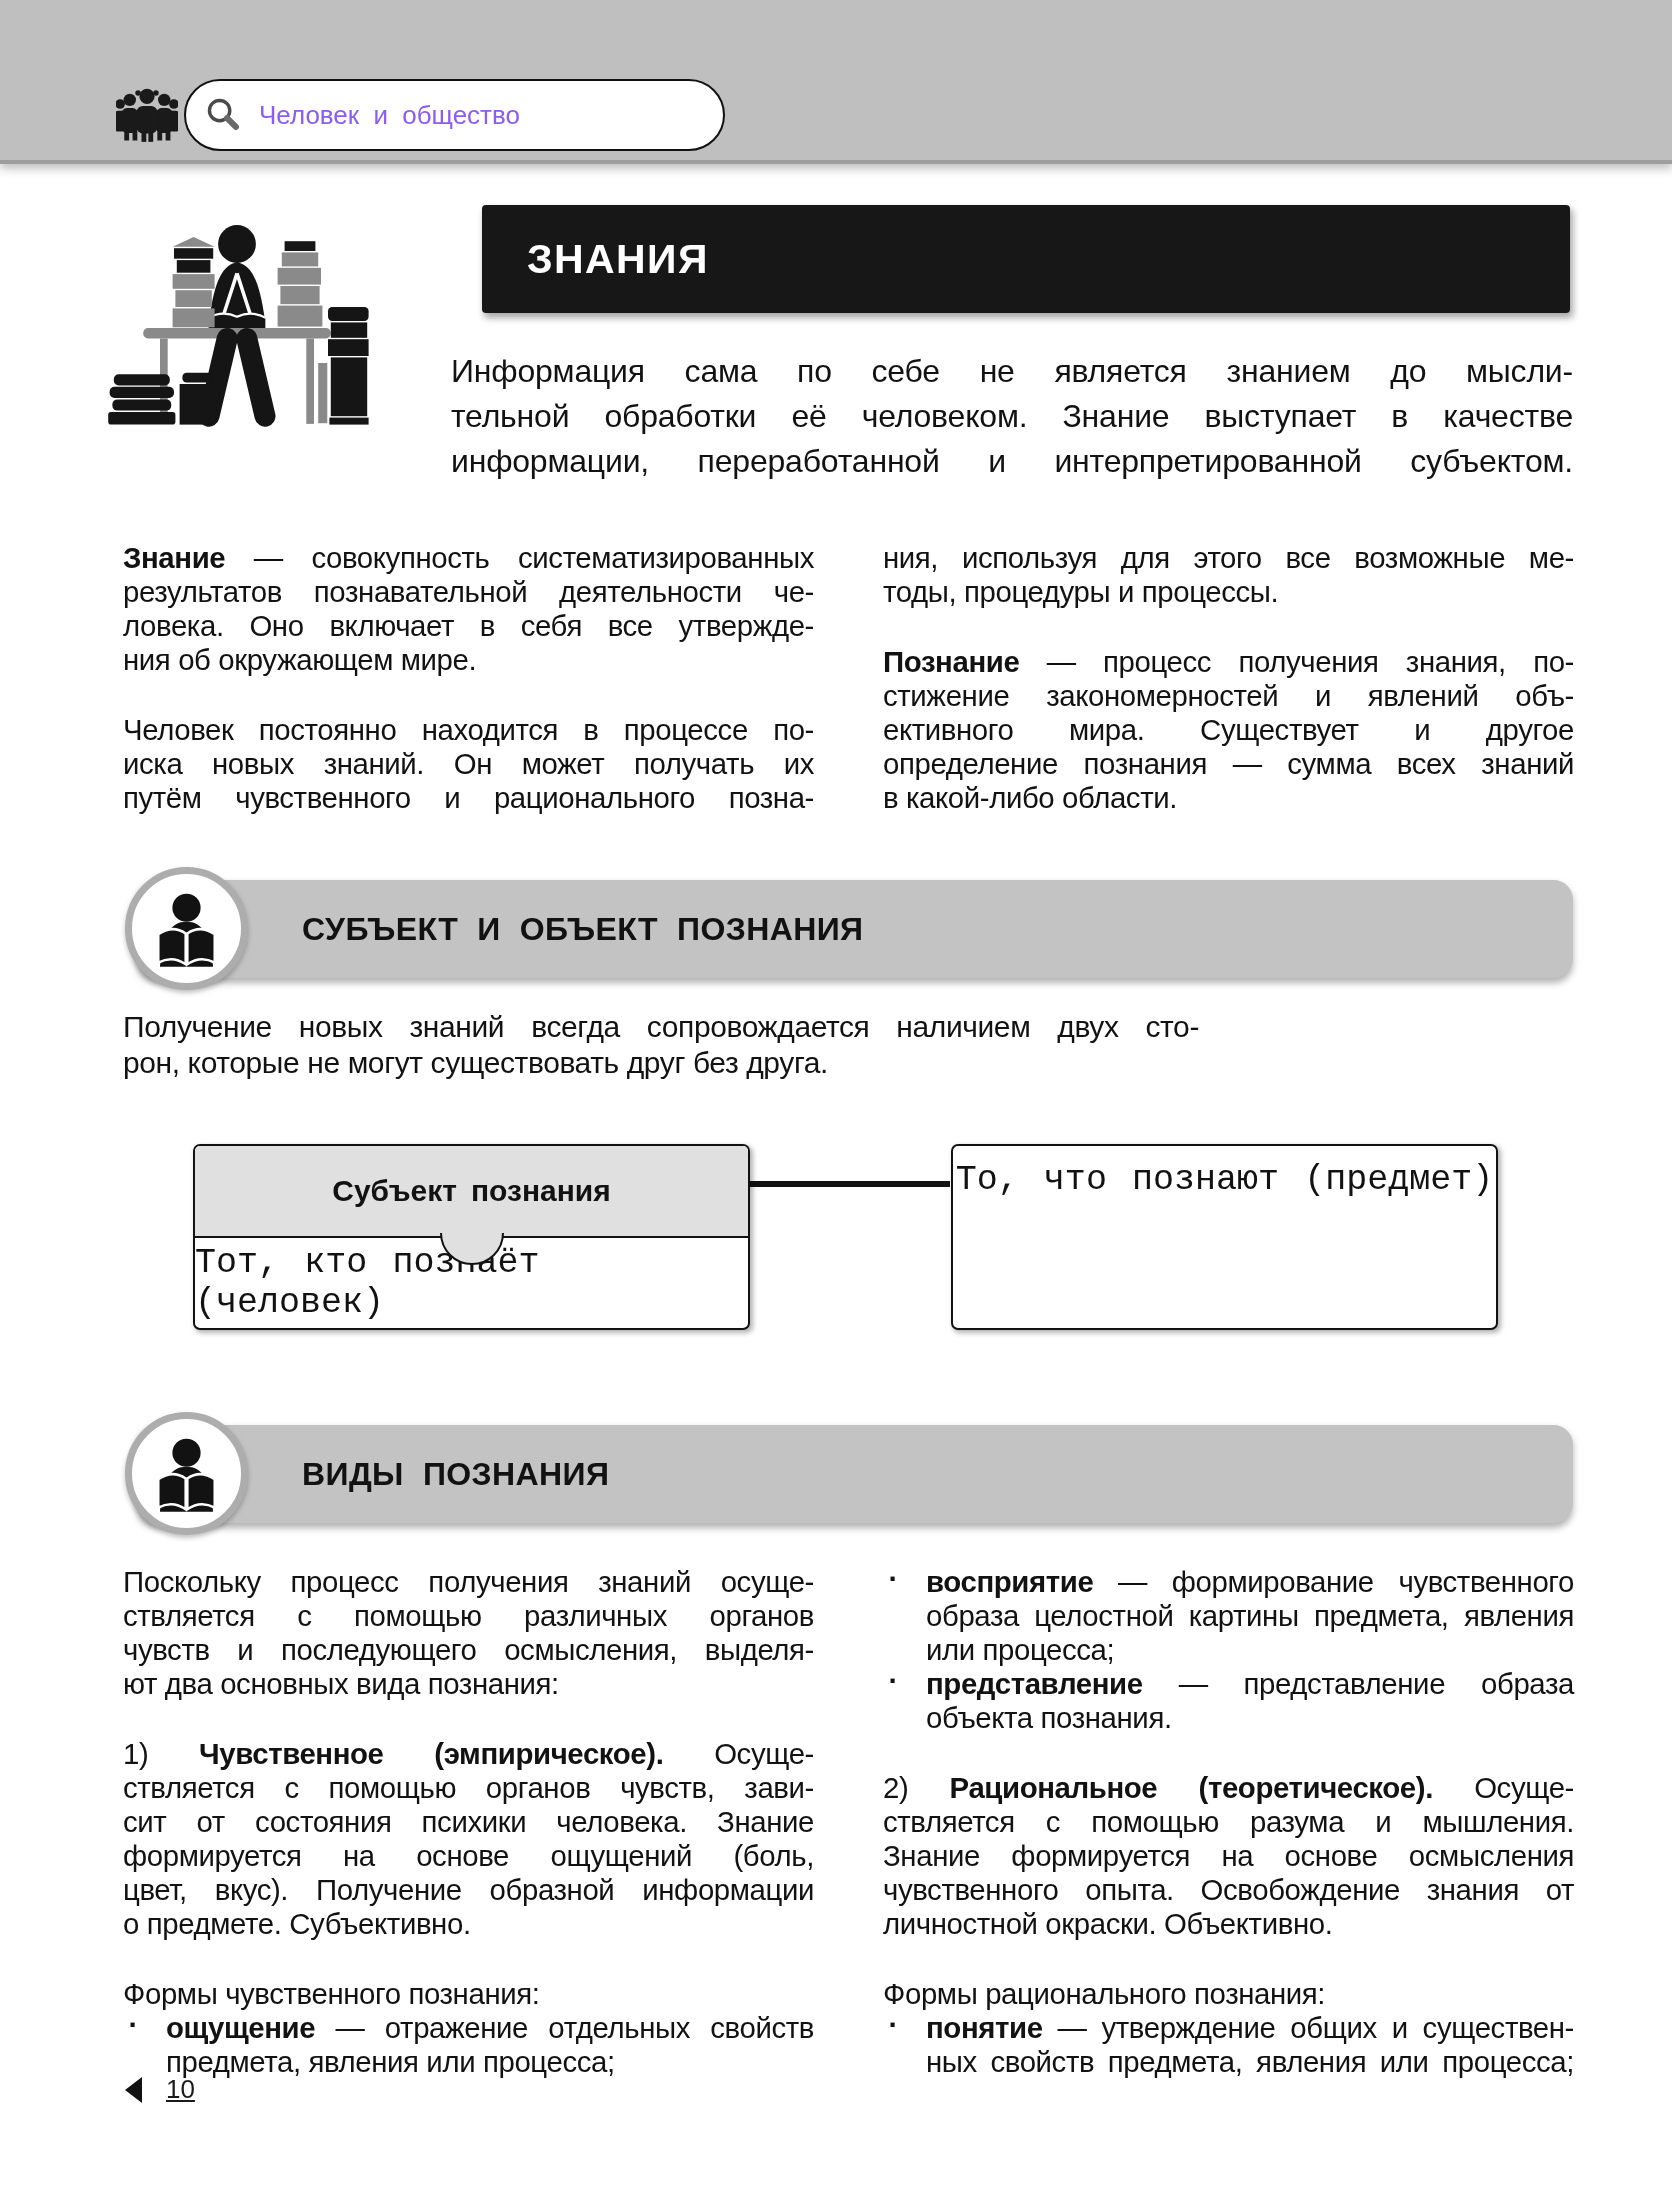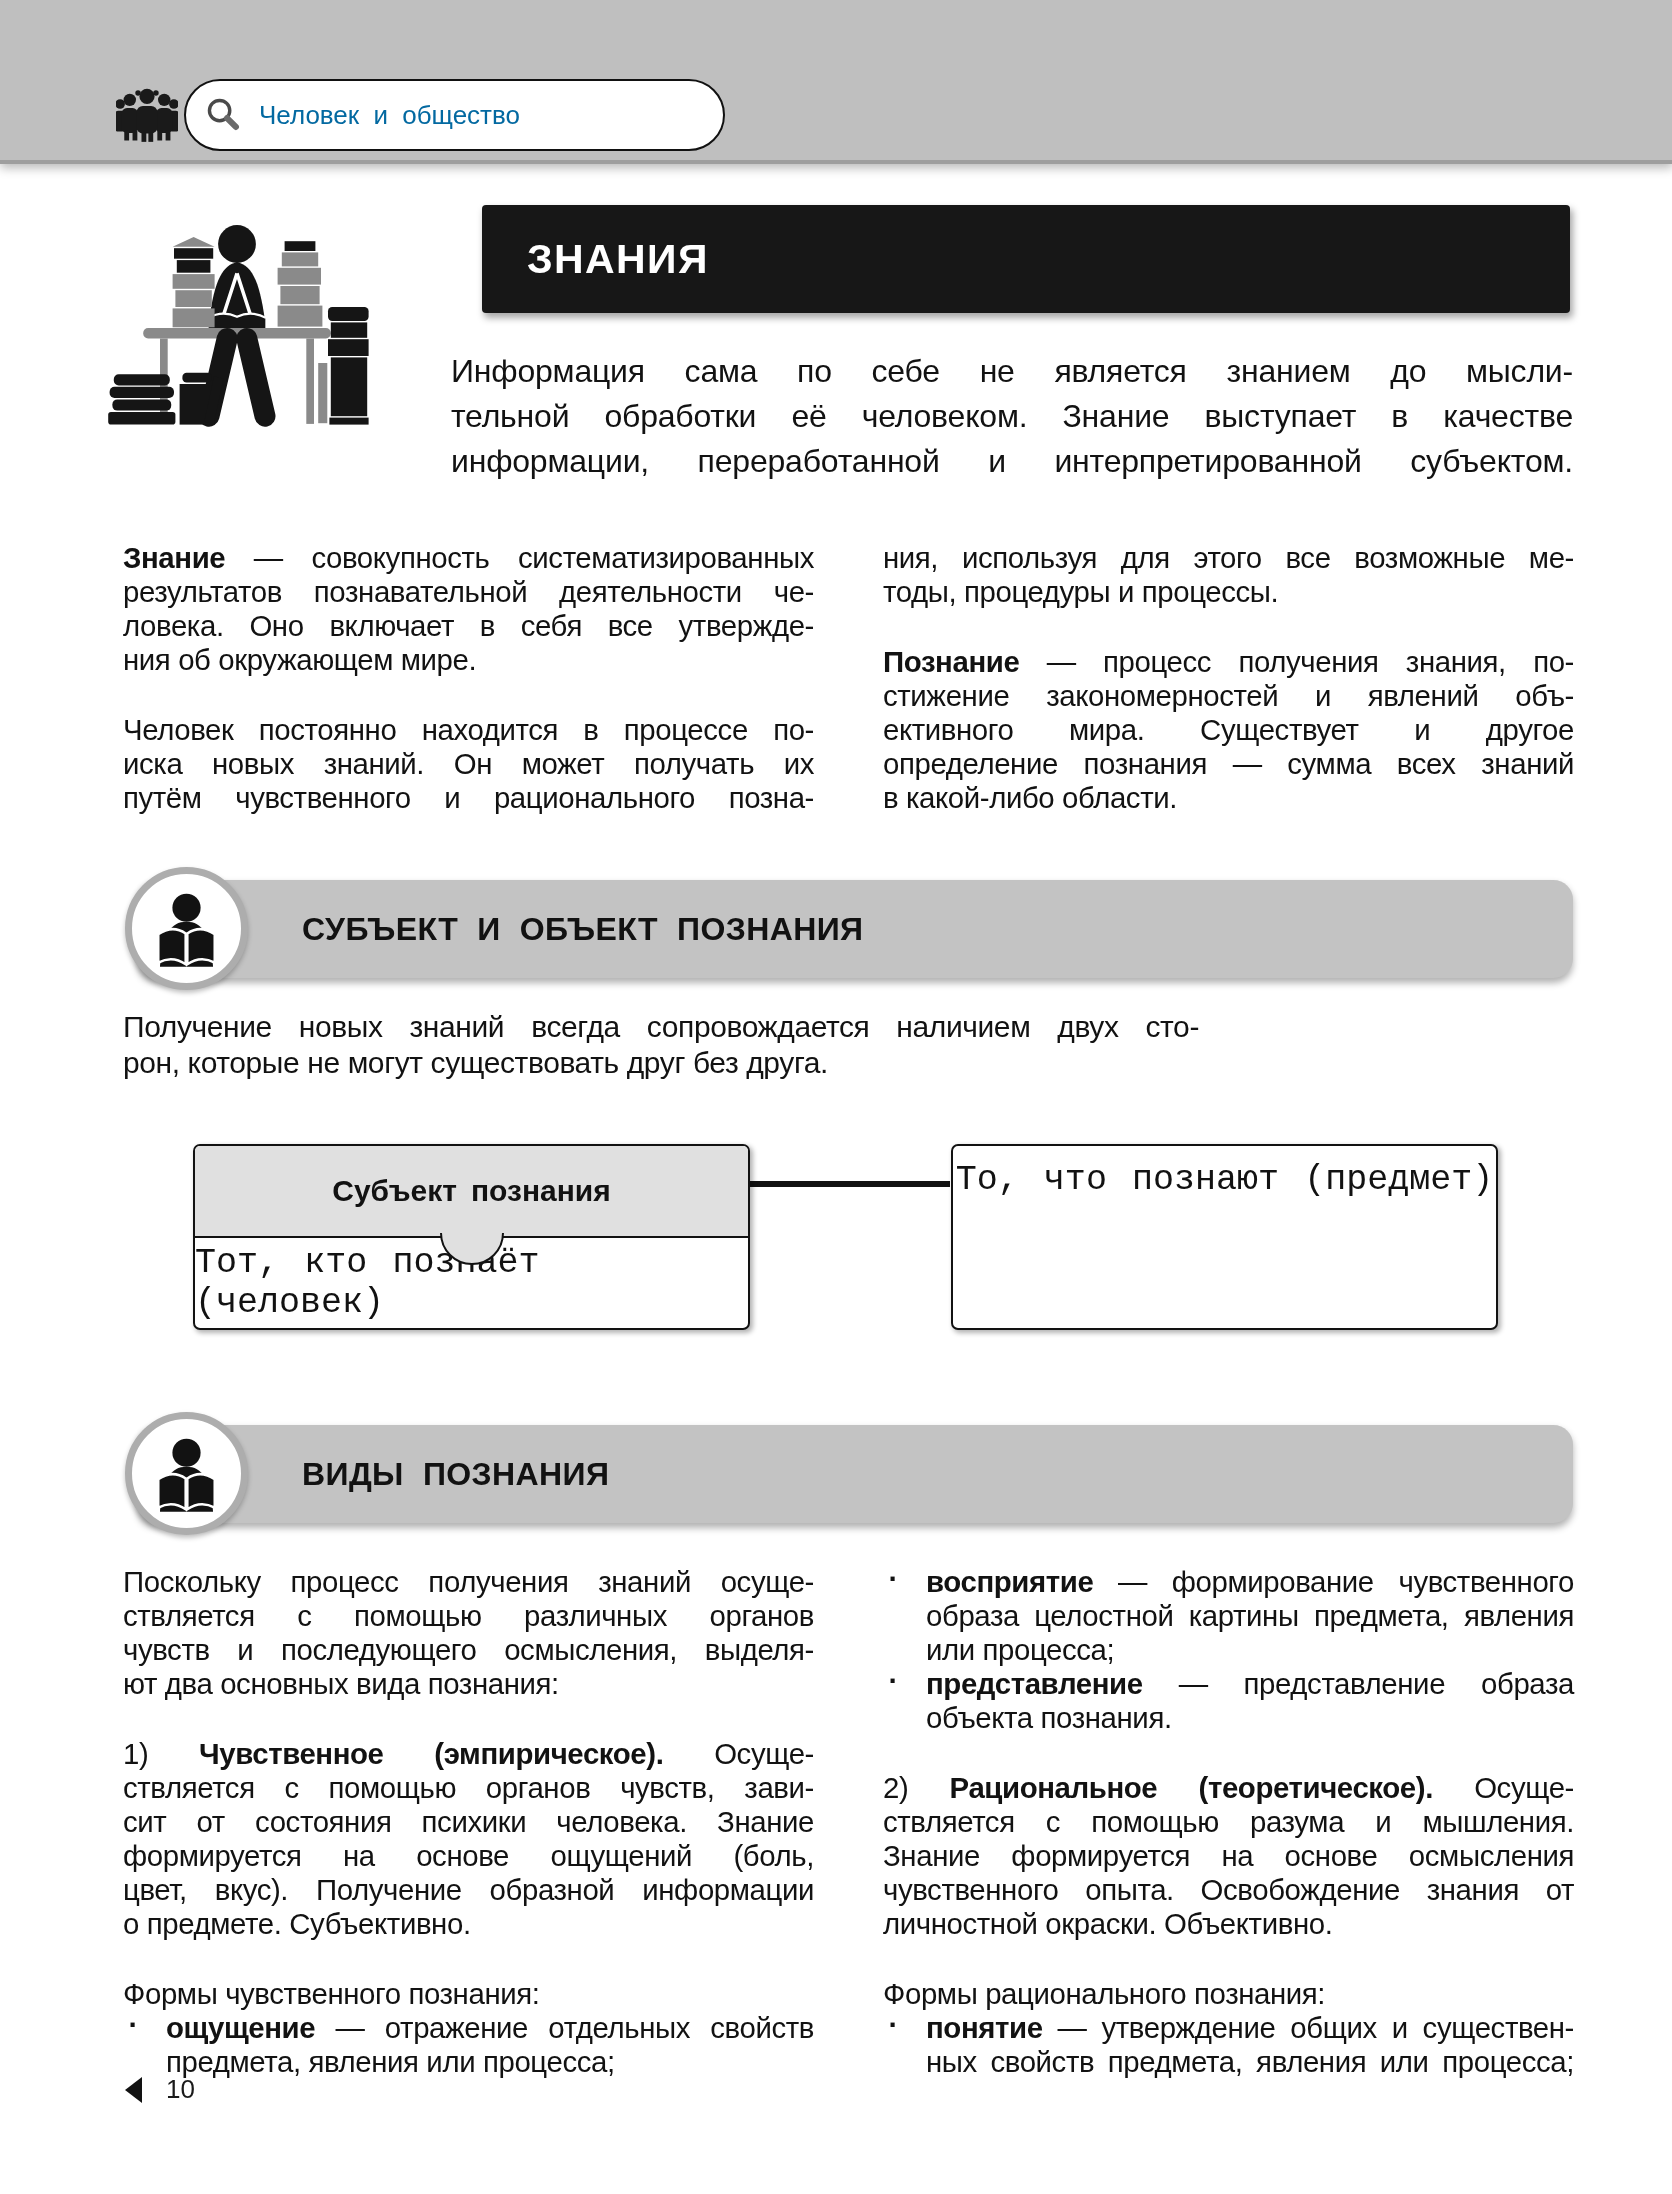--- a/index.html
+++ b/index.html
@@ -11,21 +11,21 @@
   .page{position:relative;width:1673px;height:2194px;background:var(--page_bg);
         font-family:"Liberation Sans",sans-serif;color:var(--ink);overflow:hidden;}
 
   
   .top-header{position:absolute;left:0;top:0;width:1673px;height:160px;background:var(--header_bg);
               border-bottom:4.9px solid var(--header_edge);box-shadow:0 4.2px 9.8px rgba(0,0,0,.28);}
   .people-icon{position:absolute;left:116px;top:87px;width:62px;height:56px;}
   .search-box{position:absolute;left:184px;top:79px;width:541px;height:72px;background:#fff;
               border:2.8px solid #111;border-radius:39px;box-sizing:border-box;
               display:flex;align-items:center;gap:17px;padding:0 18px;}
-  .search-box .stext{font-size:26px;word-spacing:7px;color:#0369a1;}
+  .search-box .stext{font-size:26px;word-spacing:7px;color:#8b5cf6;}
 
   
   .banner{position:absolute;left:482px;top:205px;width:1088px;height:108px;background:var(--banner_bg);
           border-radius:4px;color:var(--banner_text);display:flex;align-items:center;
           padding-left:45px;box-sizing:border-box;font-size:41px;font-weight:700;letter-spacing:1.4px;
           box-shadow:2.8px 4.2px 7px rgba(0,0,0,.35);}
 
   .desk-icon{position:absolute;left:104px;top:223px;width:266px;height:210px;}
 
   
@@ -78,21 +78,21 @@
         border:2.8px solid var(--ink);box-sizing:border-box;margin-top:-32px;}
   .dbox-body{display:flex;align-items:center;justify-content:center;
              height:calc(100% - 93px);font-size:35px;word-spacing:4.2px;font-family:Liberation Mono, monospace;}
   .dbox-r .dbox-body{padding-bottom:21px;box-sizing:border-box;}
   .connector{position:absolute;left:750px;top:1181px;width:200px;height:6.3px;background:var(--ink);}
 
   
   .footer{position:absolute;left:125px;top:2074px;display:flex;align-items:center;gap:24px;}
   .tri-left{width:0;height:0;border-top:13.3px solid transparent;border-bottom:13.3px solid transparent;
             border-right:17px solid var(--ink);}
-  .pnum{font-size:26px;color:#1a1a1a;}
+  .pnum{font-size:26px;color:#1a1a1a;text-decoration:underline;}
 </style>
 </head>
 <body>
 
 <div class="page">
 
   <div class="top-header">
     <div class="people-icon">
       <svg viewBox="0 0 90 78" width="62" height="56" fill="#1a1a1a">
         <circle cx="32" cy="7" r="4"></circle>

